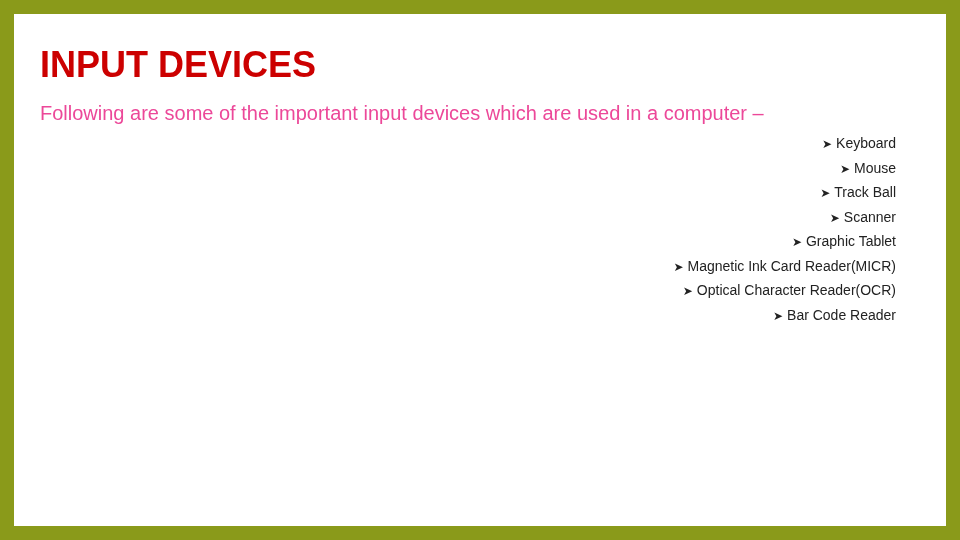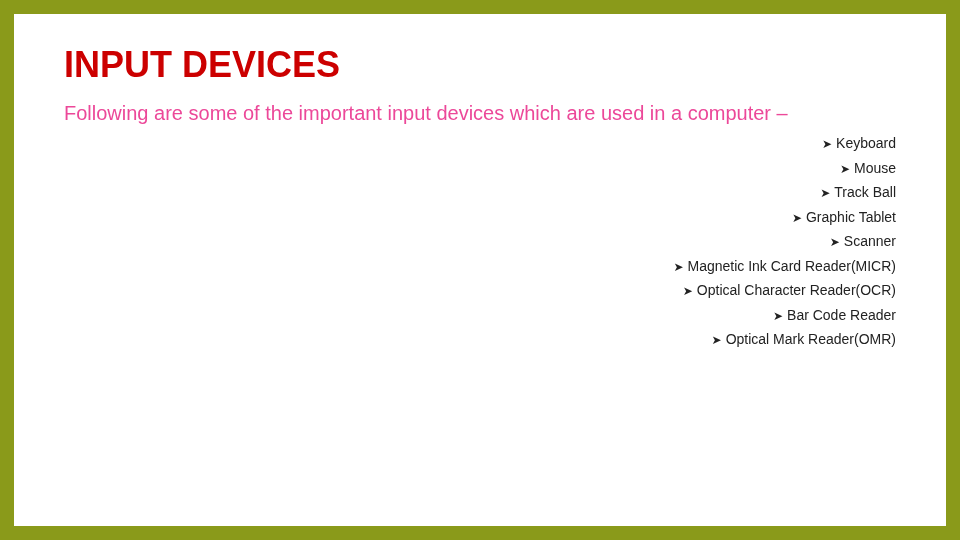--- a/index.html
+++ b/index.html
@@ -20,21 +20,21 @@
       width: 960px;
       height: 540px;
       background: #8a9a1a;
       padding: 14px;
     }
 
     .slide {
       width: 100%;
       height: 100%;
       background: #ffffff;
-      padding: 30px 50px 20px 50px;
+      padding: 30px 50px 20px 26px;
       display: flex;
       flex-direction: column;
       gap: 0;
     }
 
     .title {
       font-size: 36px;
       font-weight: bold;
       color: #cc0000;
       margin-bottom: 16px;
@@ -67,21 +67,20 @@
 <body>
 
 <div class="outer-border">
   <div class="slide">
     <div class="title">INPUT DEVICES</div>
     <div class="subtitle">Following are some of the important input devices which are used in a computer –</div>
     <div id="list-container">
         <div class="list-item">Keyboard</div>
         <div class="list-item">Mouse</div>
         <div class="list-item">Track Ball</div>
+        <div class="list-item">Scanner</div>
         <div class="list-item">Graphic Tablet</div>
-        <div class="list-item">Scanner</div>
         <div class="list-item">Magnetic Ink Card Reader(MICR)</div>
         <div class="list-item">Optical Character Reader(OCR)</div>
         <div class="list-item">Bar Code Reader</div>
-        <div class="list-item">Optical Mark Reader(OMR)</div>
       </div>
   </div>
 </div>
 
 </body></html>

